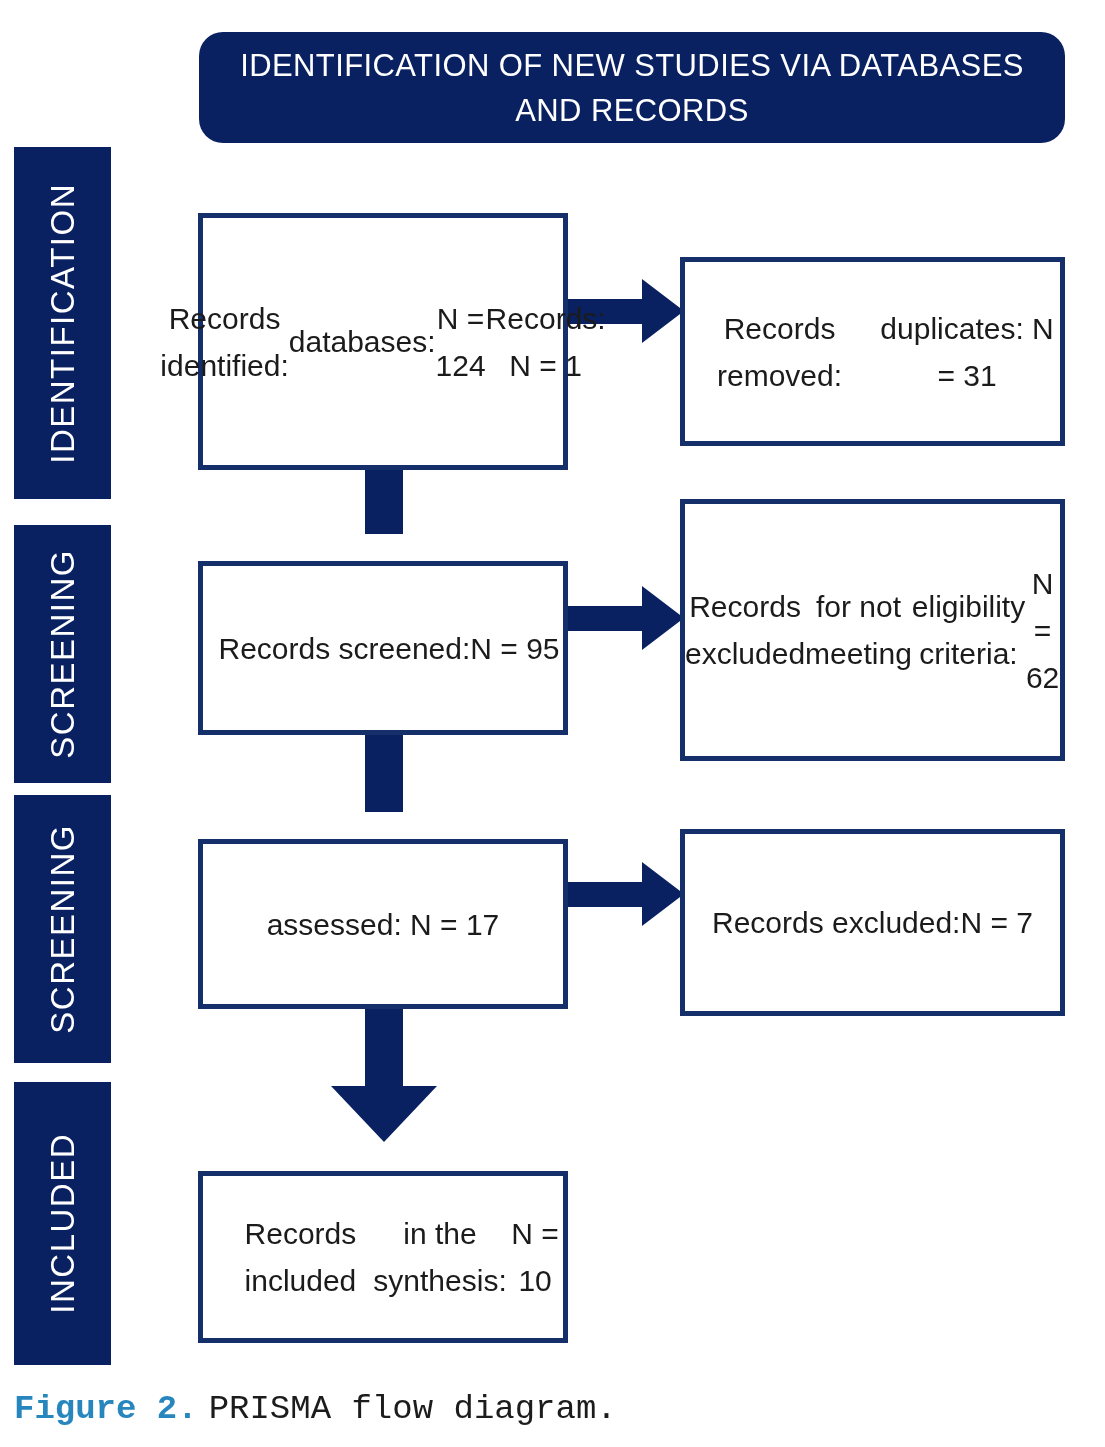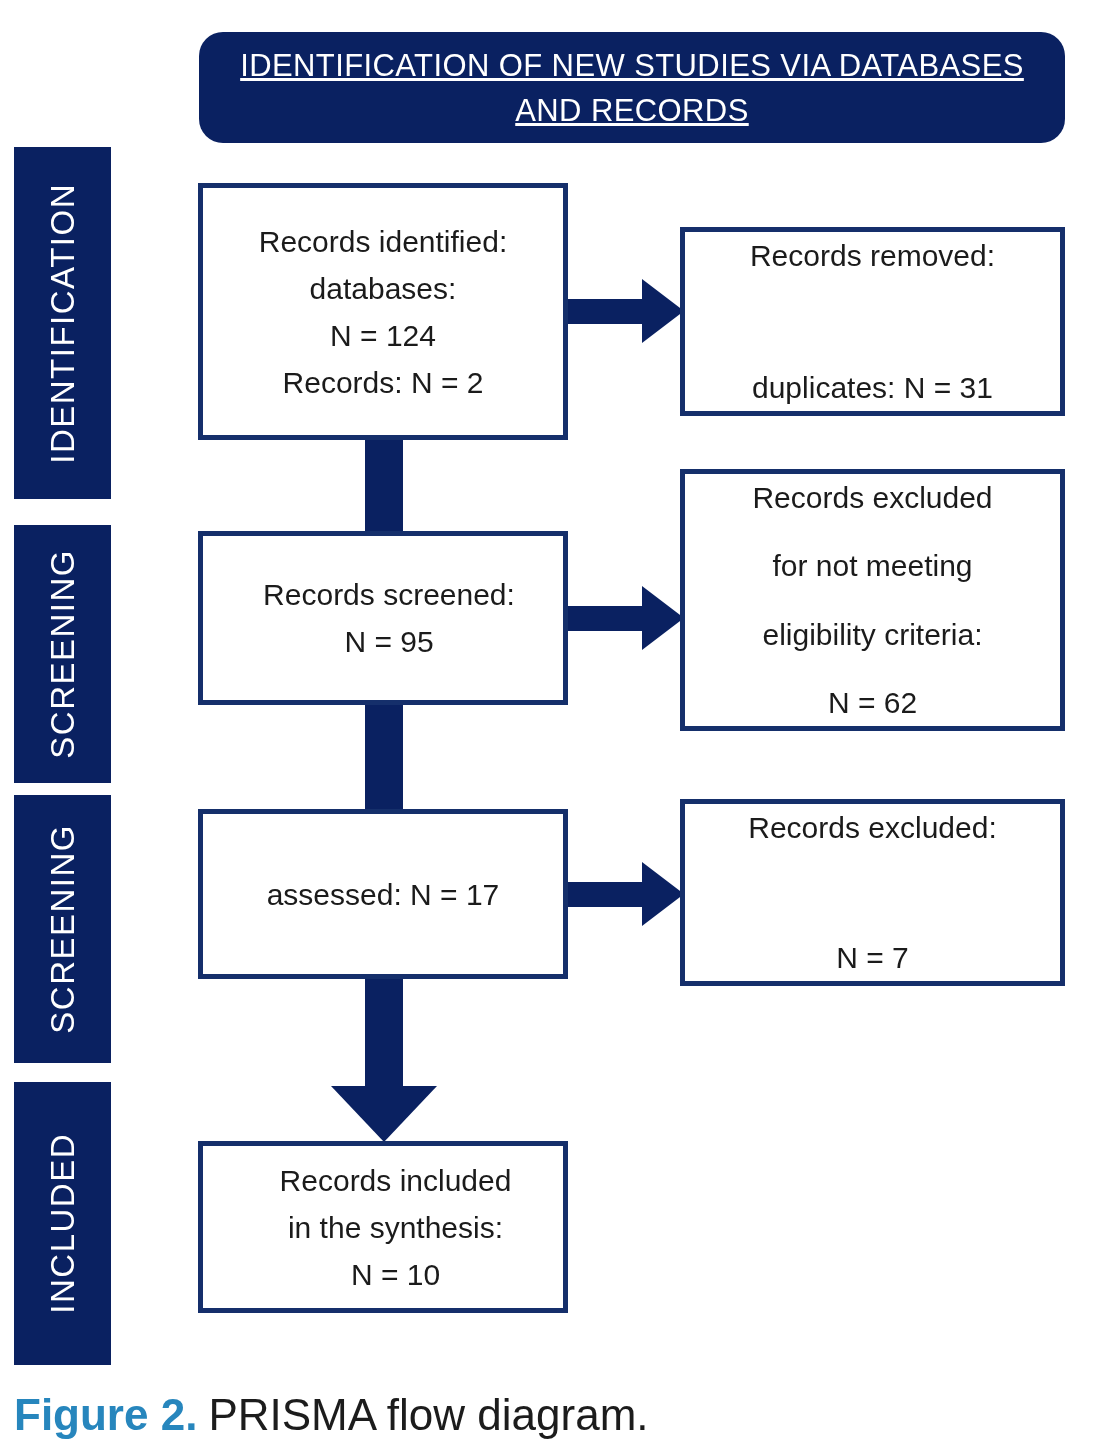--- a/index.html
+++ b/index.html
@@ -11,54 +11,54 @@
   html,body{margin:0;padding:0;background:#ffffff;}
   .canvas{
     position:relative;width:1105px;height:1447px;background:#ffffff;overflow:hidden;
     font-family:"Liberation Sans", sans-serif;
   }
   .header-banner{
     position:absolute;left:199px;top:32px;width:866px;height:111px;
     background:var(--navy);border-radius:24px;
     display:flex;align-items:center;justify-content:center;
     color:#ffffff;font-size:31px;line-height:45px;text-align:center;
-    letter-spacing:0.4px;padding:0 22px;box-sizing:border-box;text-decoration:underline;
+    letter-spacing:0.4px;padding:0 22px;box-sizing:border-box;
   }
   .band{
     position:absolute;left:14px;width:97px;background:var(--navy);
     display:flex;align-items:center;justify-content:center;
   }
   .band span{
     writing-mode:vertical-rl;transform:rotate(180deg);
     color:#ffffff;font-size:33px;letter-spacing:1.5px;white-space:nowrap;
   }
   .box{
     position:absolute;background:#ffffff;border:5px solid var(--box-border);
-    box-sizing:border-box;display:flex;flex-direction:column;
+    box-sizing:border-box;display:flex;flex-direction:row;
     align-items:center;justify-content:center;text-align:center;
-    font-size:30px;line-height:47px;color:var(--text);
+    font-size:30px;line-height:47px;color:var(--text);margin-top:30px;
   }
   .col-left{left:198px;width:370px;}
-  .col-right{left:680px;width:385px;justify-content:space-between;}
+  .col-right{left:680px;width:385px;}
   .vconn{position:absolute;left:365px;width:38px;background:var(--navy);}
   .harrow{position:absolute;width:118px;height:64px;}
   .harrow .shaft{position:absolute;left:0;top:20px;width:78px;height:25px;background:var(--navy);}
   .harrow .head{
     position:absolute;left:76px;top:0;width:0;height:0;
     border-left:42px solid var(--navy);
     border-top:32px solid transparent;border-bottom:32px solid transparent;
   }
   .darrow{position:absolute;left:331px;top:975px;width:106px;height:167px;}
   .darrow .shaft{position:absolute;left:34px;top:0;width:38px;height:112px;background:var(--navy);}
   .darrow .head{
     position:absolute;left:0;top:111px;width:0;height:0;
     border-top:56px solid var(--navy);
     border-left:53px solid transparent;border-right:53px solid transparent;
   }
-  .caption{position:absolute;left:14px;top:1390px;font-size:44px;color:#1c1c1c;}
+  .caption{position:absolute;left:14px;top:1390px;font-size:34px;color:#1c1c1c;font-family:Liberation Mono, monospace;}
   .caption .fig{color:var(--caption-blue);font-weight:bold;}
   .caption .rest{margin-left:11px;}
 </style>
 </head>
 <body>
 
 <div class="canvas">
 
   <div class="header-banner">
     <div>IDENTIFICATION OF NEW STUDIES VIA DATABASES AND RECORDS</div>
@@ -95,21 +95,21 @@
   </div>
   <div class="harrow" style="left:566px;top:862px;">
     <div class="shaft"></div>
     <div class="head"></div>
   </div>
 
   <div class="box col-left" style="top:183px;height:257px;">
     <div>Records identified:</div>
     <div>databases:</div>
     <div>N = 124</div>
-    <div>Records: N = 2</div>
+    <div>Records: N = 1</div>
   </div>
   <div class="box col-left" style="top:531px;height:174px;padding-left:12px;">
     <div>Records screened:</div>
     <div>N = 95</div>
   </div>
   <div class="box col-left" style="top:809px;height:170px;">
     <div>assessed: N = 17</div>
   </div>
   <div class="box col-left" style="top:1141px;height:172px;padding-left:25px;">
     <div>Records included</div>

